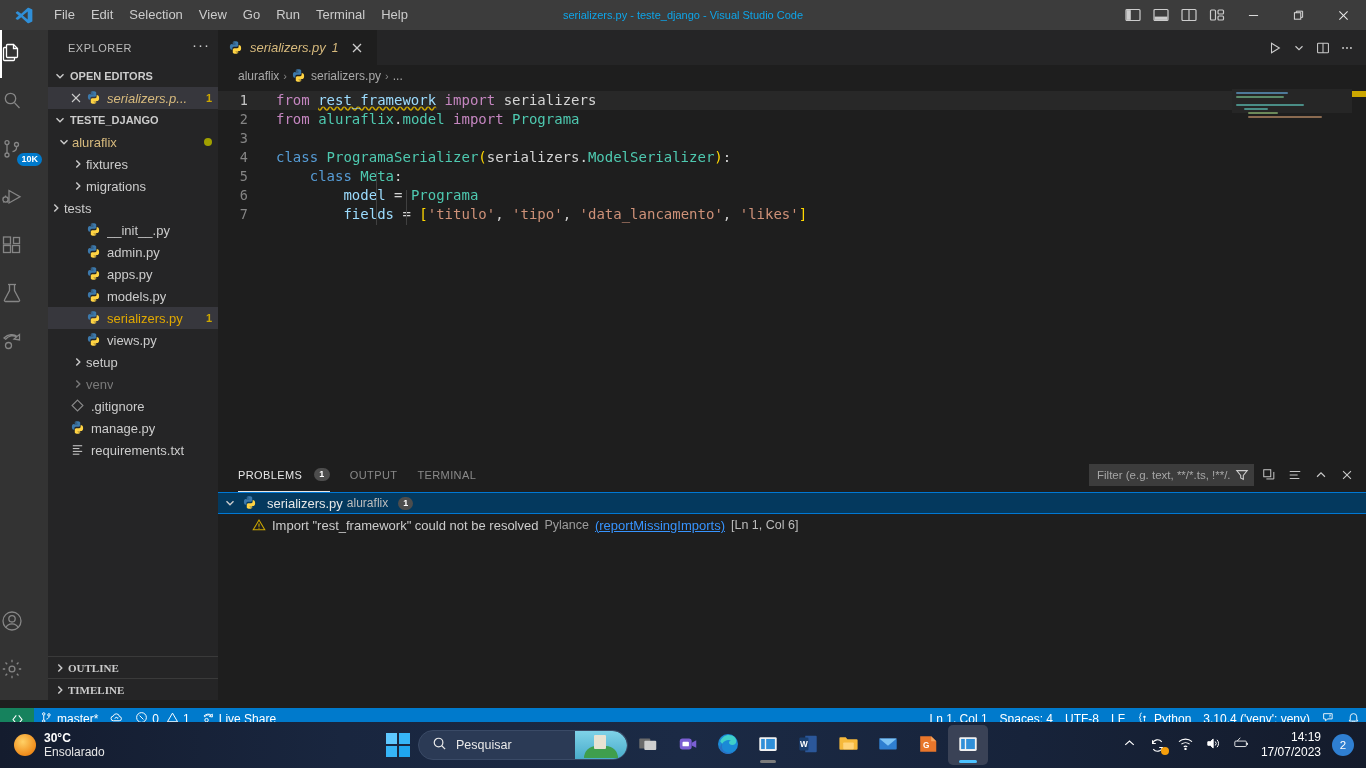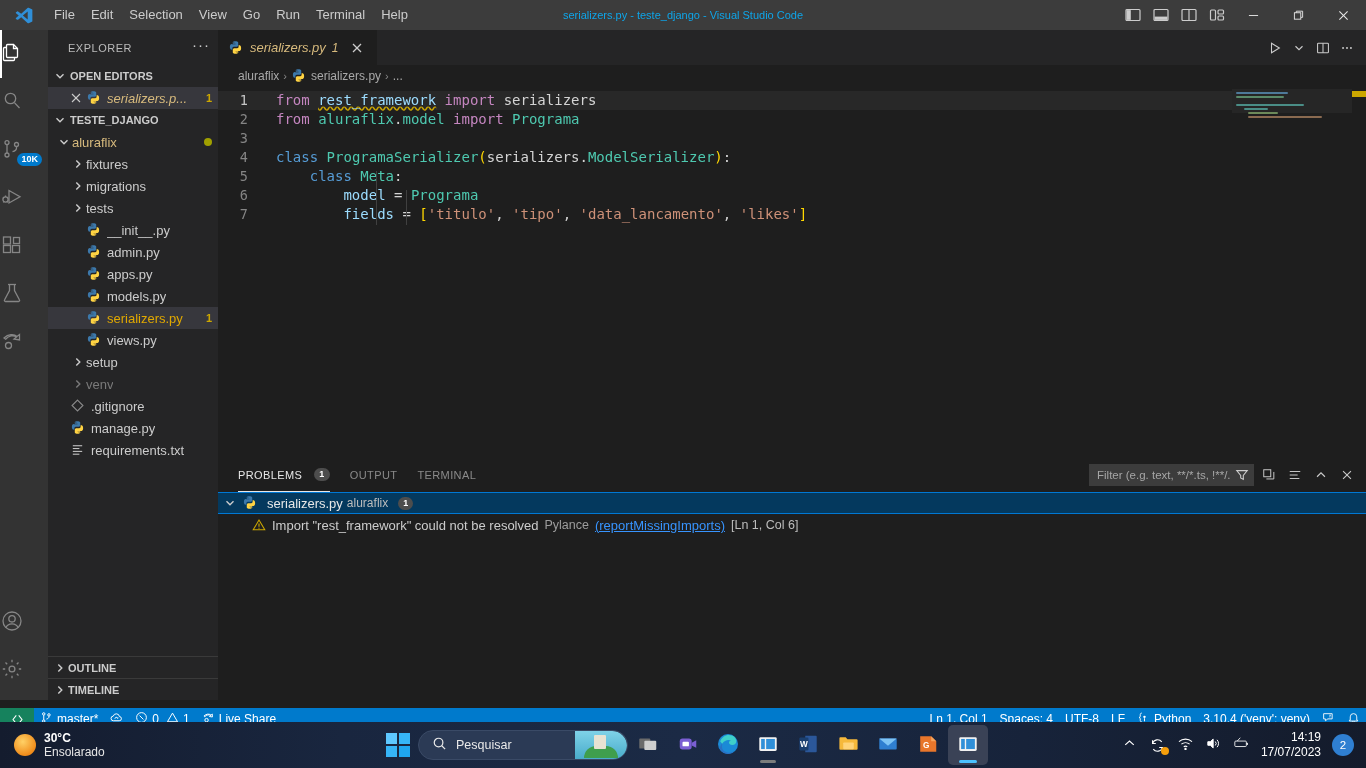--- a/index.html
+++ b/index.html
@@ -85,21 +85,21 @@
     margin-left: auto; color: #cca700; font-size: 11px; font-weight: bold; padding-left: 4px;
   }
   .py-icon { width: 16px; height: 16px; flex: 0 0 16px; margin-right: 5px; }
   .py-icon svg { width:15px; height:15px; display:block; }
   .close-x { width:16px; height:16px; display:flex;align-items:center;justify-content:center;color:#cccccc; margin-right:2px;}
   .close-x svg { width:10px;height:10px; }
   .open-editor-label { font-style: italic; color: #d7ba7d; }
   .tab-modified-dot { width:8px;height:8px;border-radius:50%;background:#a0a000;margin-left:auto; }
   .folder-name { color:#d7ba7d; }
   .dim { color: #7a7a7a; }
-  .sidebar-bottom { margin-top: auto; }
+  .sidebar-bottom { margin-top: auto; font-family: Liberation Serif, serif; }
   .sb-foot {
     height: 22px; display:flex; align-items:center; font-size:11px; font-weight:bold;
     color:#cccccc; padding-left:4px; border-top:1px solid #3a3a3a; cursor:pointer;
   }
 
   
   .editor-area { position: absolute; top: 30px; left: 218px; width: 1148px; height: 670px; background:#1e1e1e; }
   .tabsbar { height: 35px; background: #252526; display: flex; align-items: stretch; position: relative; }
   .tab {
     display: flex; align-items: center; gap: 6px; padding: 0 10px;
@@ -468,21 +468,21 @@
       <span class="label">fixtures</span>
     </div>
     <div class="tree-row" style="padding-left:22px">
       <span class="chev">
         <svg viewBox="0 0 10 10" fill="none" stroke="currentColor" stroke-width="1.4">
             <polyline points="3.3,1.5 6.8,5 3.3,8.5"></polyline>
           </svg>
       </span>
       <span class="label">migrations</span>
     </div>
-    <div class="tree-row" style="padding-left:22px">
+    <div class="tree-row" style="">
       <span class="chev">
         <svg viewBox="0 0 10 10" fill="none" stroke="currentColor" stroke-width="1.4">
             <polyline points="3.3,1.5 6.8,5 3.3,8.5"></polyline>
           </svg>
       </span>
       <span class="label">tests</span>
     </div>
     <div class="tree-row" style="padding-left:38px">
       <span class="py-icon">
         <svg viewBox="0 0 16 16">

